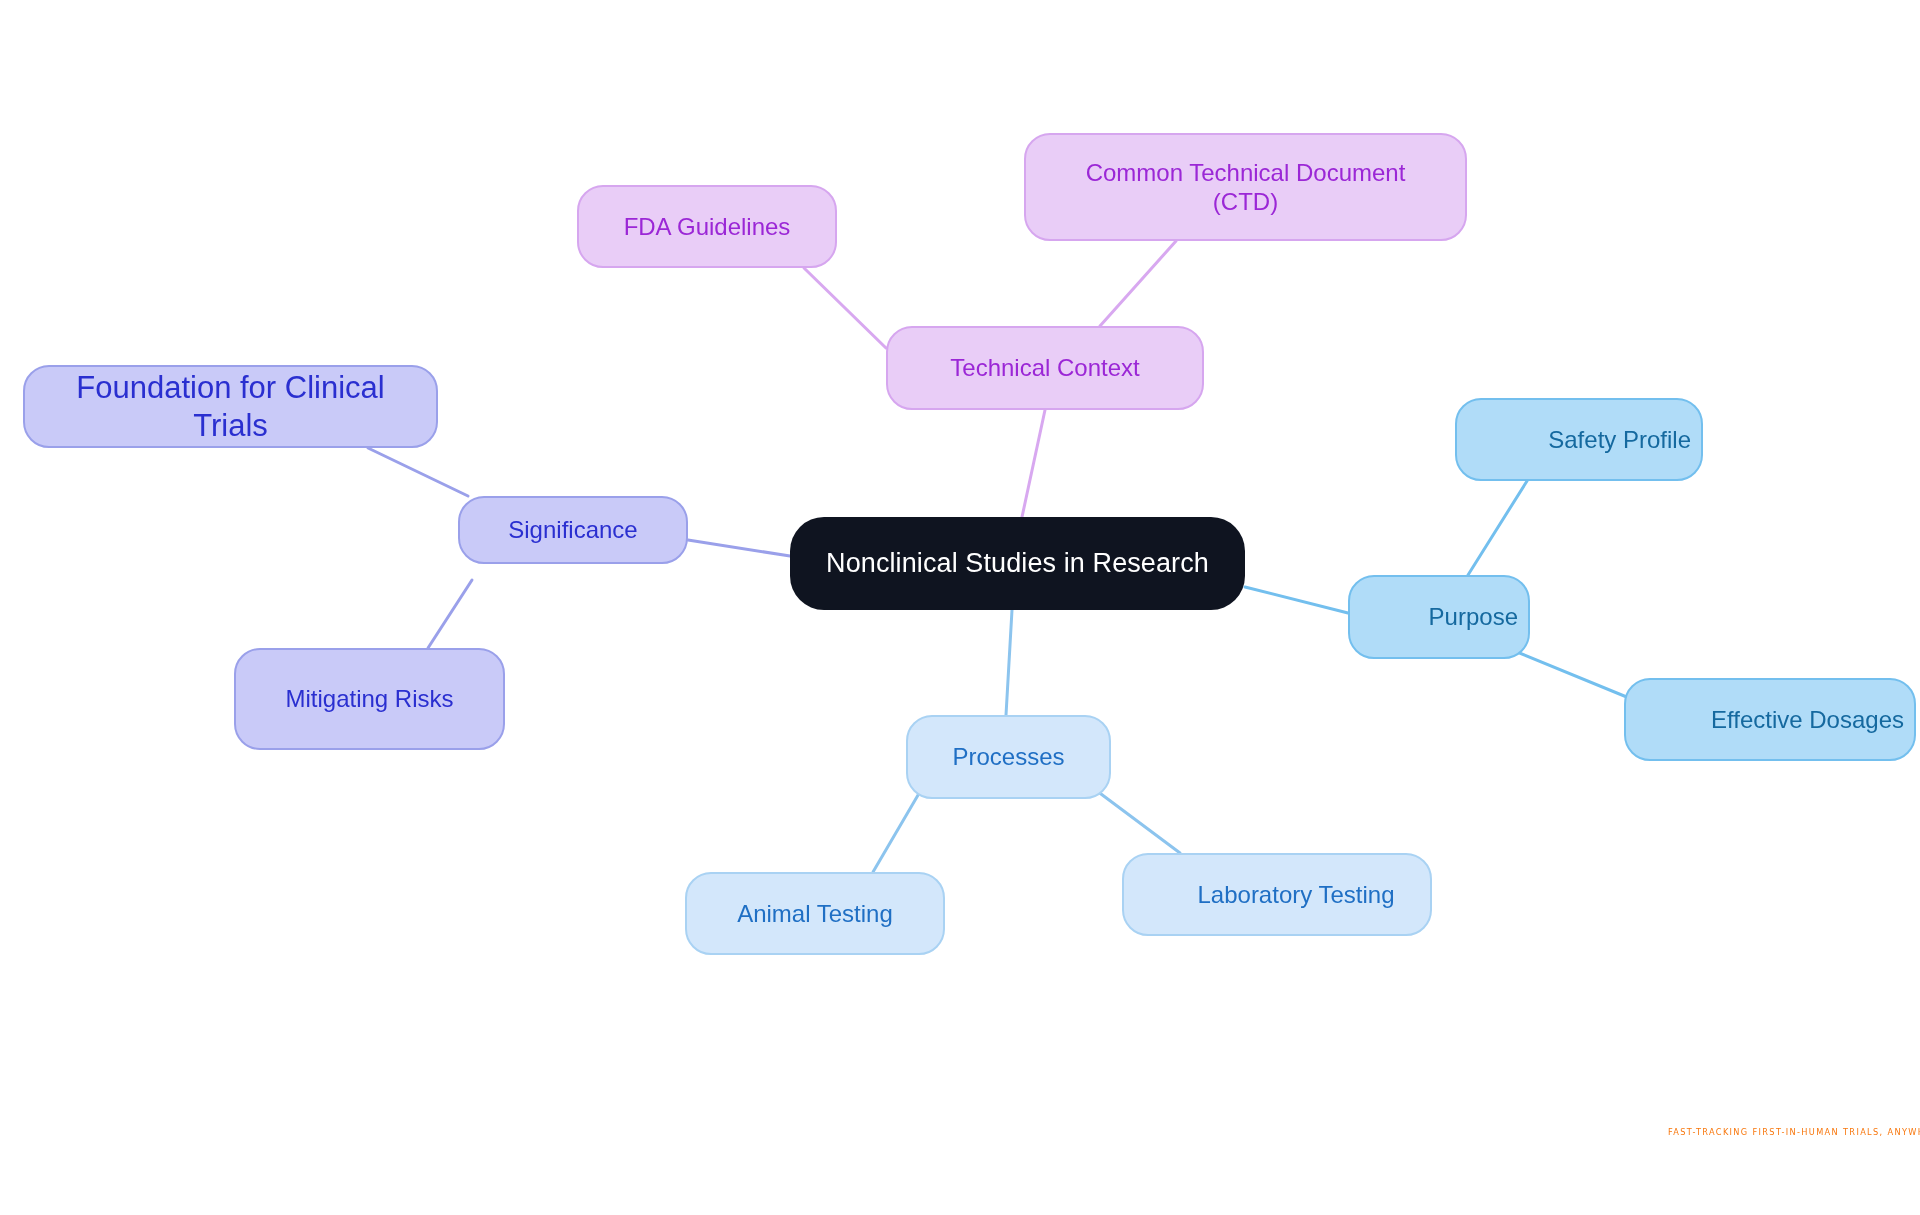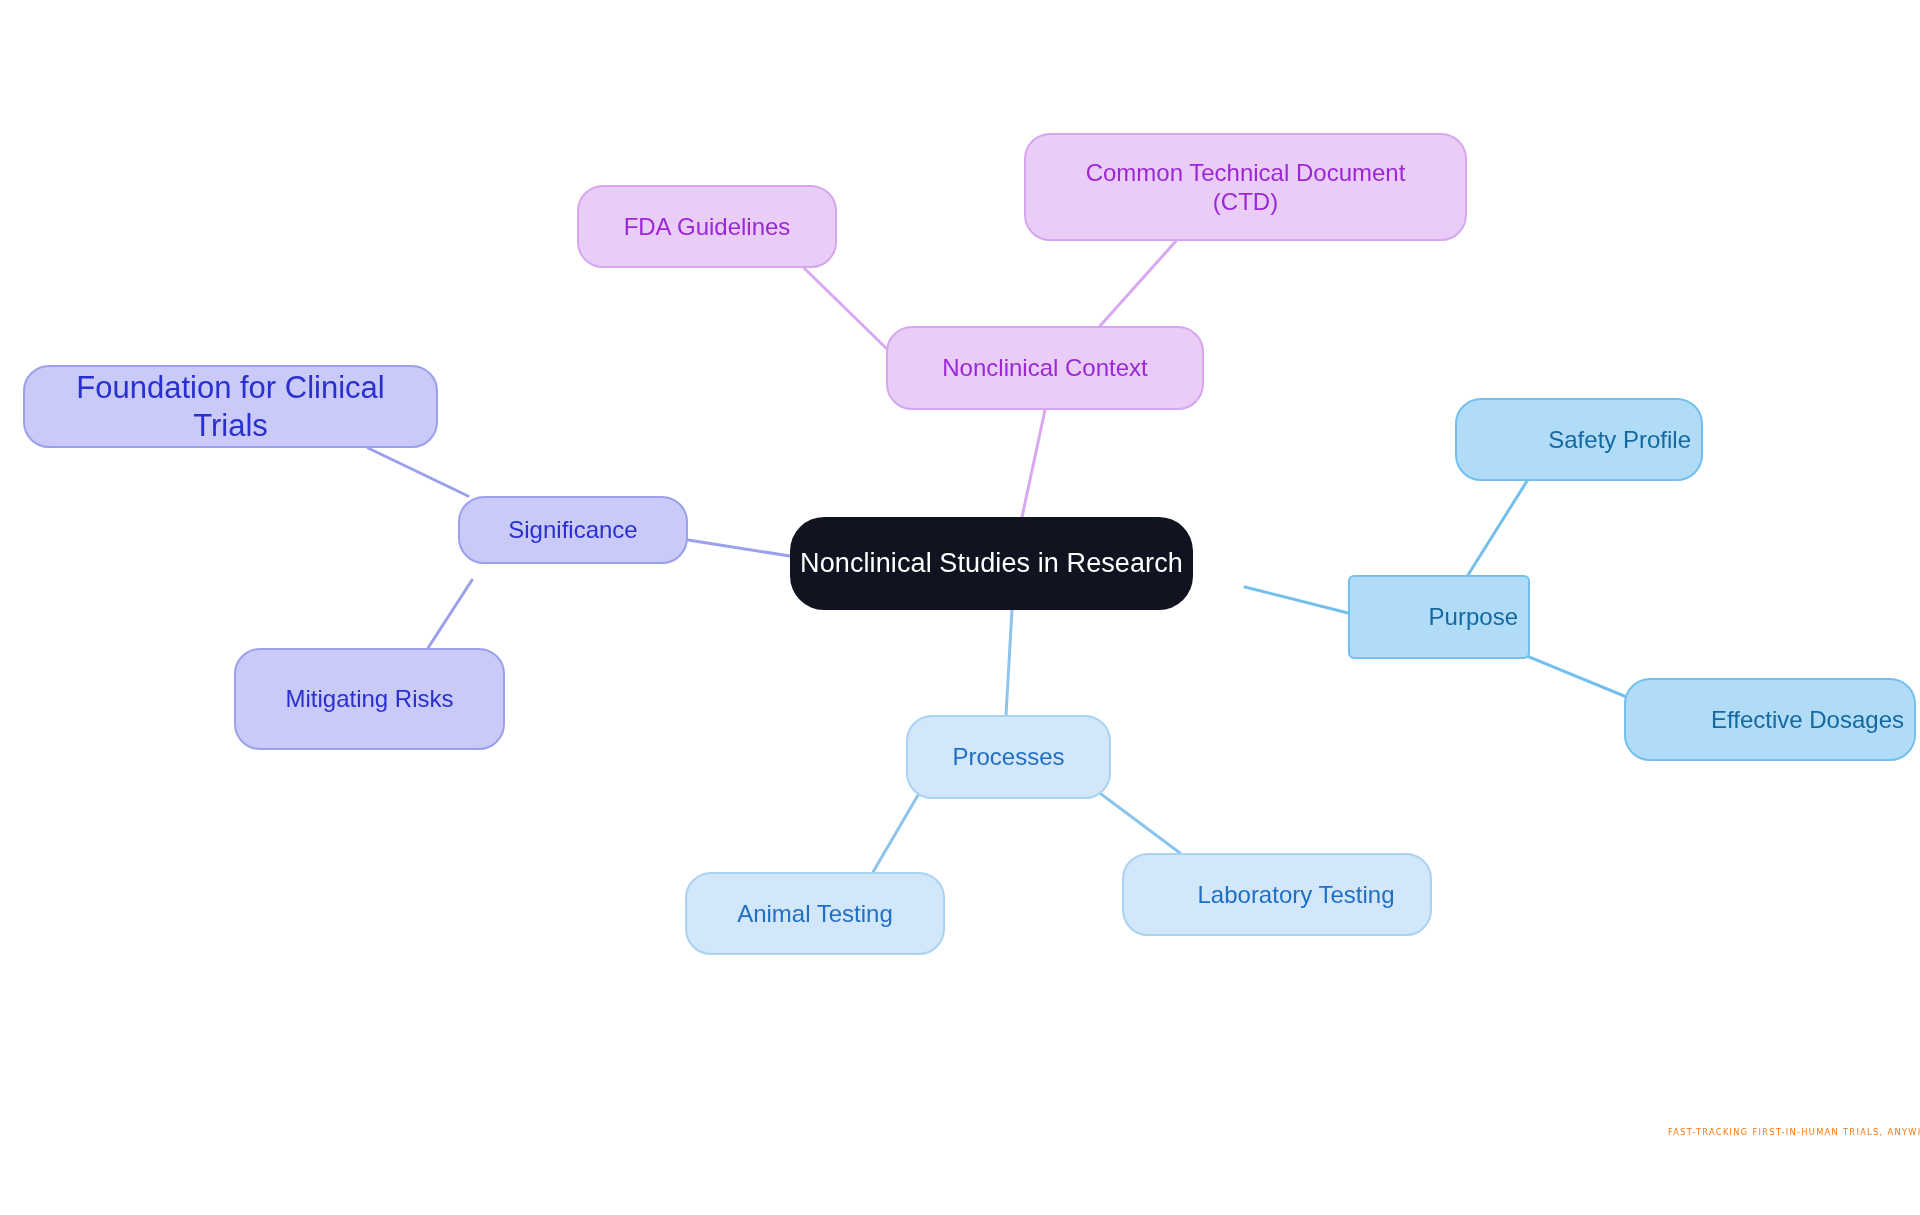--- a/index.html
+++ b/index.html
@@ -116,29 +116,29 @@
       <line x1="472" y1="580" x2="428" y2="648" stroke="#9aa0ea" stroke-width="3" stroke-linecap="round"></line>
       <line x1="1245" y1="587" x2="1348" y2="613" stroke="#73bfee" stroke-width="3" stroke-linecap="round"></line>
       <line x1="1468" y1="575" x2="1527" y2="481" stroke="#73bfee" stroke-width="3" stroke-linecap="round"></line>
       <line x1="1512" y1="650" x2="1634" y2="700" stroke="#73bfee" stroke-width="3" stroke-linecap="round"></line>
       <line x1="1012" y1="610" x2="1006" y2="715" stroke="#8cc4ee" stroke-width="3" stroke-linecap="round"></line>
       <line x1="921" y1="790" x2="873" y2="872" stroke="#8cc4ee" stroke-width="3" stroke-linecap="round"></line>
       <line x1="1093" y1="788" x2="1180" y2="853" stroke="#8cc4ee" stroke-width="3" stroke-linecap="round"></line>
     </svg>
 
   <div id="node-layer">
-      <div class="node node-root" style="left: 790px; top: 517px; width: 403px; height: 93px;"><span>Nonclinical Studies in Research</span></div>
-      <div class="node node-violet" style="left: 886px; top: 326px; width: 318px; height: 84px; font-size: 24px;"><span>Nonclinical Context</span></div>
+      <div class="node node-root" style="left: 790px; top: 517px; width: 455px; height: 93px;"><span>Nonclinical Studies in Research</span></div>
+      <div class="node node-violet" style="left: 886px; top: 326px; width: 318px; height: 84px; font-size: 24px;"><span>Technical Context</span></div>
       <div class="node node-violet" style="left: 577px; top: 185px; width: 260px; height: 83px; font-size: 24px;"><span>FDA Guidelines</span></div>
       <div class="node node-violet" style="left: 1024px; top: 133px; width: 443px; height: 108px; font-size: 24px;"><span>Common Technical Document
 (CTD)</span></div>
       <div class="node node-lavender" style="left: 458px; top: 496px; width: 230px; height: 68px; font-size: 24px;"><span>Significance</span></div>
       <div class="node node-lavender" style="left: 23px; top: 365px; width: 415px; height: 83px; font-size: 31px;"><span>Foundation for Clinical Trials</span></div>
       <div class="node node-lavender" style="left: 234px; top: 648px; width: 271px; height: 102px; font-size: 24px;"><span>Mitigating Risks</span></div>
-      <div class="node node-sky" style="left: 1348px; top: 575px; width: 182px; height: 84px; font-size: 24px; border-radius: 6px;"><span>Purpose</span></div>
+      <div class="node node-sky" style="left: 1348px; top: 575px; width: 182px; height: 84px; font-size: 24px;"><span>Purpose</span></div>
       <div class="node node-sky" style="left: 1455px; top: 398px; width: 248px; height: 83px; font-size: 24px;"><span>Safety Profile</span></div>
       <div class="node node-sky" style="left: 1624px; top: 678px; width: 292px; height: 83px; font-size: 24px;"><span>Effective Dosages</span></div>
       <div class="node node-pale" style="left: 906px; top: 715px; width: 205px; height: 84px; font-size: 24px;"><span>Processes</span></div>
       <div class="node node-pale" style="left: 685px; top: 872px; width: 260px; height: 83px; font-size: 24px;"><span>Animal Testing</span></div>
       <div class="node node-pale" style="left: 1122px; top: 853px; width: 310px; height: 83px; font-size: 24px; padding-left: 48px;"><span>Laboratory Testing</span></div>
     </div>
 
   <div id="logo">
     <div id="logo-tagline">FAST-TRACKING FIRST-IN-HUMAN TRIALS, ANYWHERE</div>
   </div>

